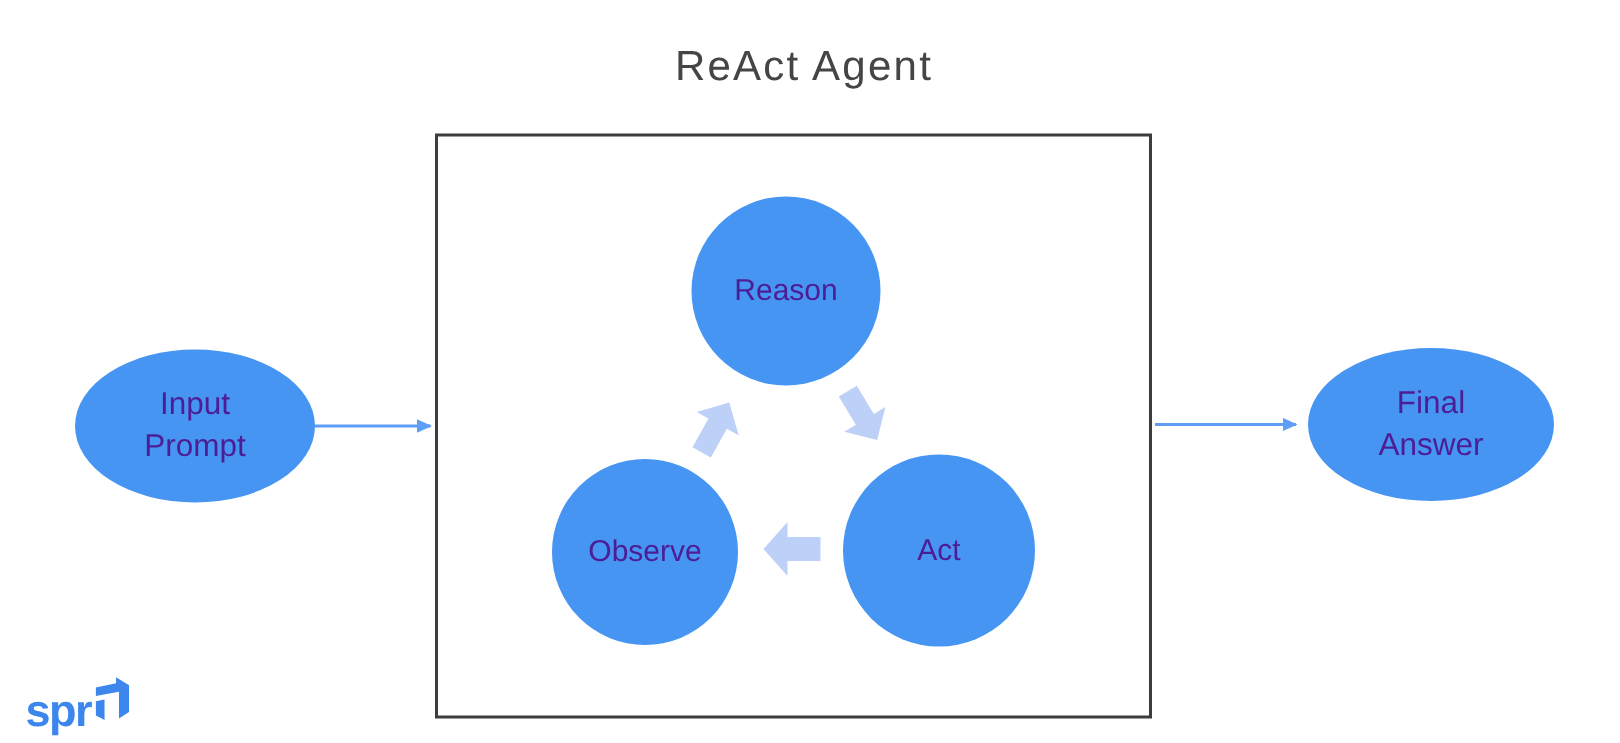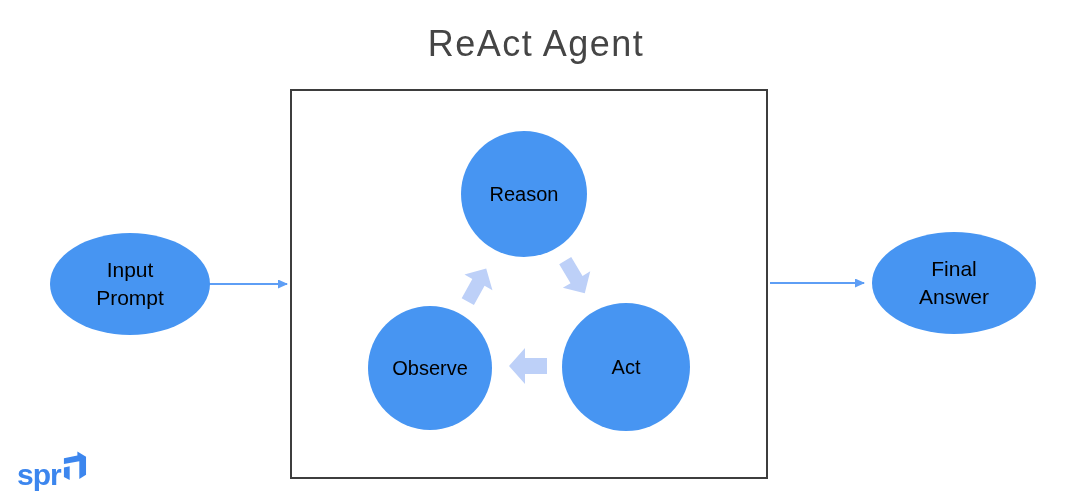--- a/index.html
+++ b/index.html
@@ -14,40 +14,40 @@
   body{
     width:1080px;height:495px;
     background:#ffffff;
     font-family:"Liberation Sans",sans-serif;
     position:relative;overflow:hidden;
   }
   .canvas{position:absolute;inset:0;}
   .diagram-title{
     position:absolute;top:27px;left:0;width:1072px;
     text-align:center;
-    font-size:36px;line-height:34px;font-weight:400;
+    font-size:28px;line-height:34px;font-weight:400;
     letter-spacing:1.5px;
     color:var(--title-text);
   }
   .agent-box{
     position:absolute;left:290px;top:89px;width:478px;height:390px;
     border:2px solid var(--box-border);
     box-sizing:border-box;
     background:#ffffff;
   }
   svg.arrow-layer{
     position:absolute;left:0;top:0;width:1080px;height:495px;
     pointer-events:none;
   }
   .node{
     position:absolute;
     display:flex;align-items:center;justify-content:center;
     text-align:center;
     background:var(--node-fill);
-    color:#000000;
+    color:#4c1d95;
     border-radius:50%;
   }
   .node span{display:block;}
   .node-reason {left:461px;top:131px;width:126px;height:126px;font-size:20px;}
   .node-observe{left:368px;top:306px;width:124px;height:124px;font-size:20px;text-align:center;}
   .node-act    {left:562px;top:303px;width:128px;height:128px;font-size:20px;}
   .node-input  {left:50px; top:233px;width:160px;height:102px;font-size:21px;line-height:1.35;}
   .node-final  {left:872px;top:232px;width:164px;height:102px;font-size:21px;line-height:1.35;justify-content:center;}
   .node-input span,.node-final span{width:95px;}
   .logo{

